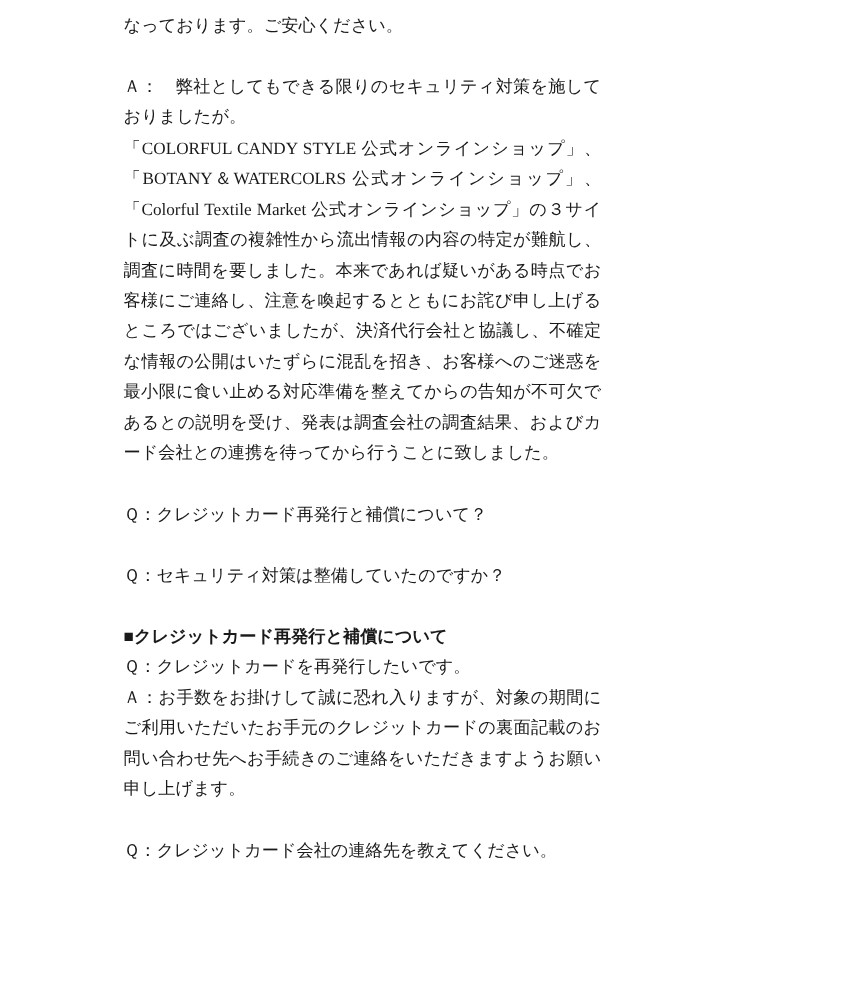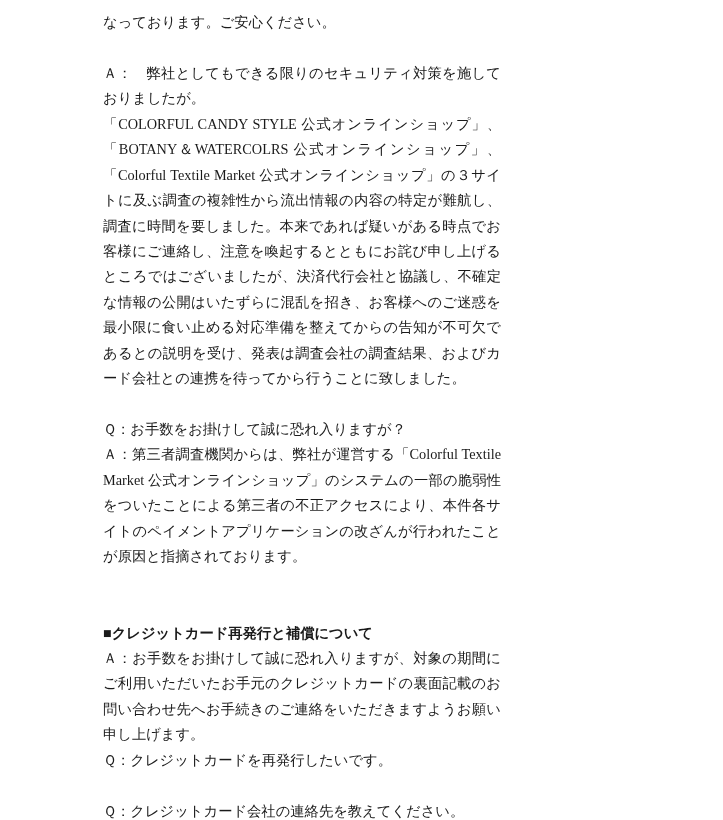--- a/index.html
+++ b/index.html
@@ -45,24 +45,24 @@
 <body>
 
 <div class="page">
   <div class="doc-body">
 
     <p class="para">なっております。ご安心ください。</p>
     <p class="spacer"></p>
     <p class="para">Ａ：　弊社としてもできる限りのセキュリティ対策を施しておりましたが。</p>
     <p class="para">「COLORFUL CANDY STYLE 公式オンラインショップ」、「BOTANY＆WATERCOLRS 公式オンラインショップ」、「Colorful Textile Market 公式オンラインショップ」の３サイトに及ぶ調査の複雑性から流出情報の内容の特定が難航し、調査に時間を要しました。本来であれば疑いがある時点でお客様にご連絡し、注意を喚起するとともにお詫び申し上げるところではございましたが、決済代行会社と協議し、不確定な情報の公開はいたずらに混乱を招き、お客様へのご迷惑を最小限に食い止める対応準備を整えてからの告知が不可欠であるとの説明を受け、発表は調査会社の調査結果、およびカード会社との連携を待ってから行うことに致しました。</p>
     <p class="spacer"></p>
-    <p class="para">Ｑ：お手数をお掛けして誠に恐れ入りますが？</p>
-    <p class="para">Ａ：第三者調査機関からは、弊社が運営する「Colorful Textile Market 公式オンラインショップ」のシステムの一部の脆弱性をついたことによる第三者の不正アクセスにより、本件各サイトのペイメントアプリケーションの改ざんが行われたことが原因と指摘されております。</p>
+    <p class="para">Ｑ：クレジットカード再発行と補償について？</p>
     <p class="spacer"></p>
+    <p class="para">Ｑ：セキュリティ対策は整備していたのですか？</p>
     <p class="spacer"></p>
     <p class="para heading">■クレジットカード再発行と補償について</p>
+    <p class="para">Ｑ：クレジットカードを再発行したいです。</p>
     <p class="para">Ａ：お手数をお掛けして誠に恐れ入りますが、対象の期間にご利用いただいたお手元のクレジットカードの裏面記載のお問い合わせ先へお手続きのご連絡をいただきますようお願い申し上げます。</p>
-    <p class="para">Ｑ：クレジットカードを再発行したいです。</p>
     <p class="spacer"></p>
     <p class="para">Ｑ：クレジットカード会社の連絡先を教えてください。</p>
 
   </div>
 </div>
 
 </body></html>

